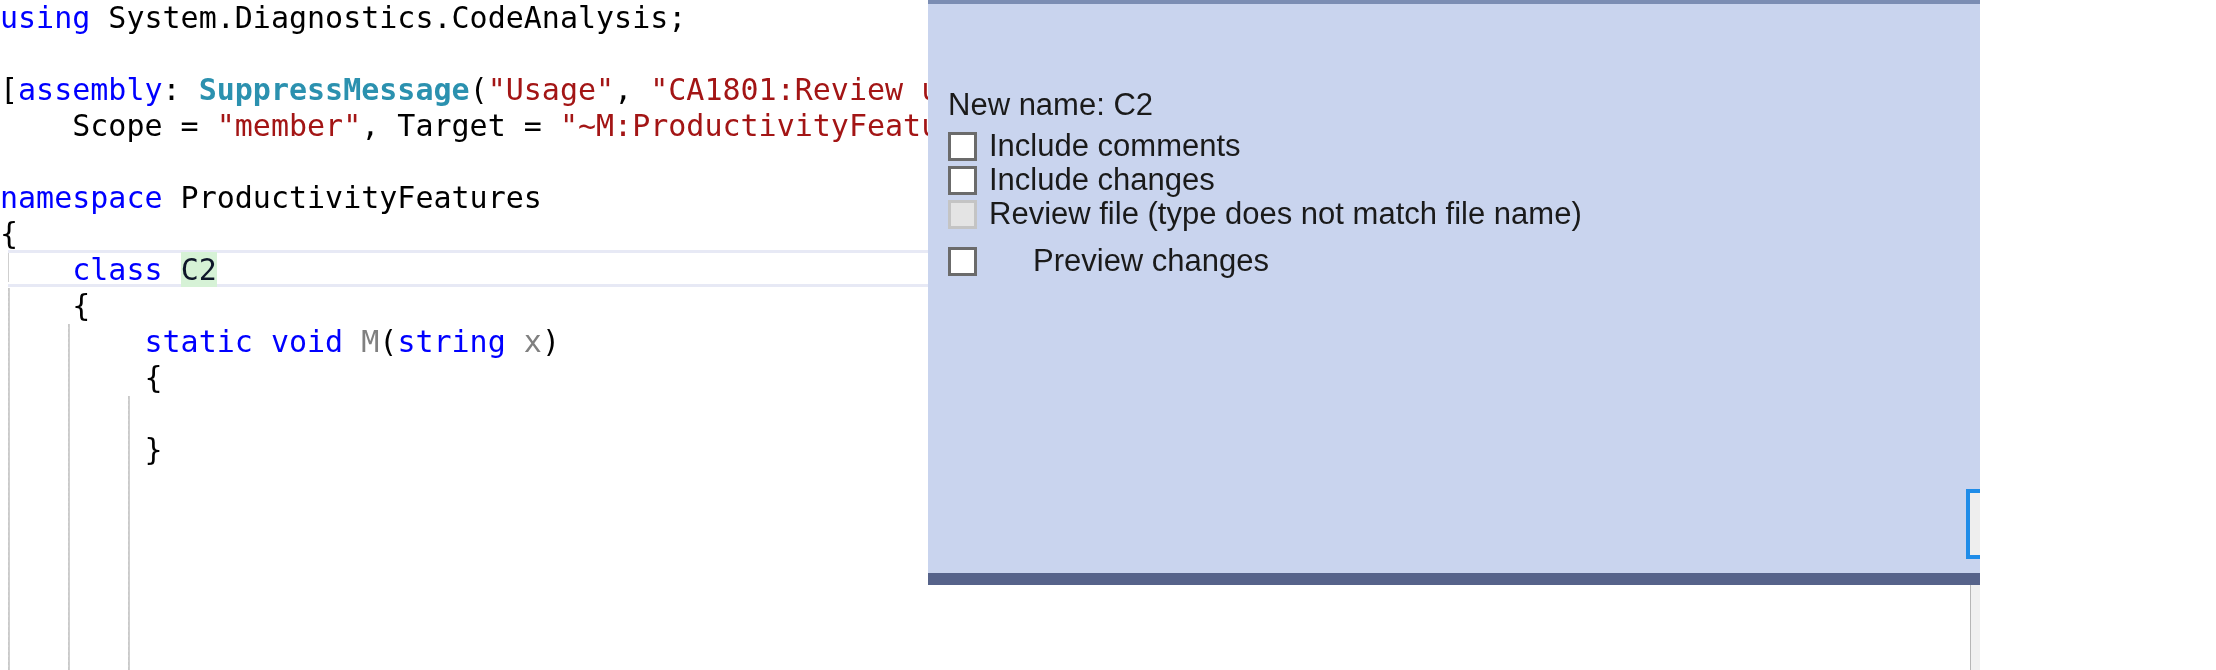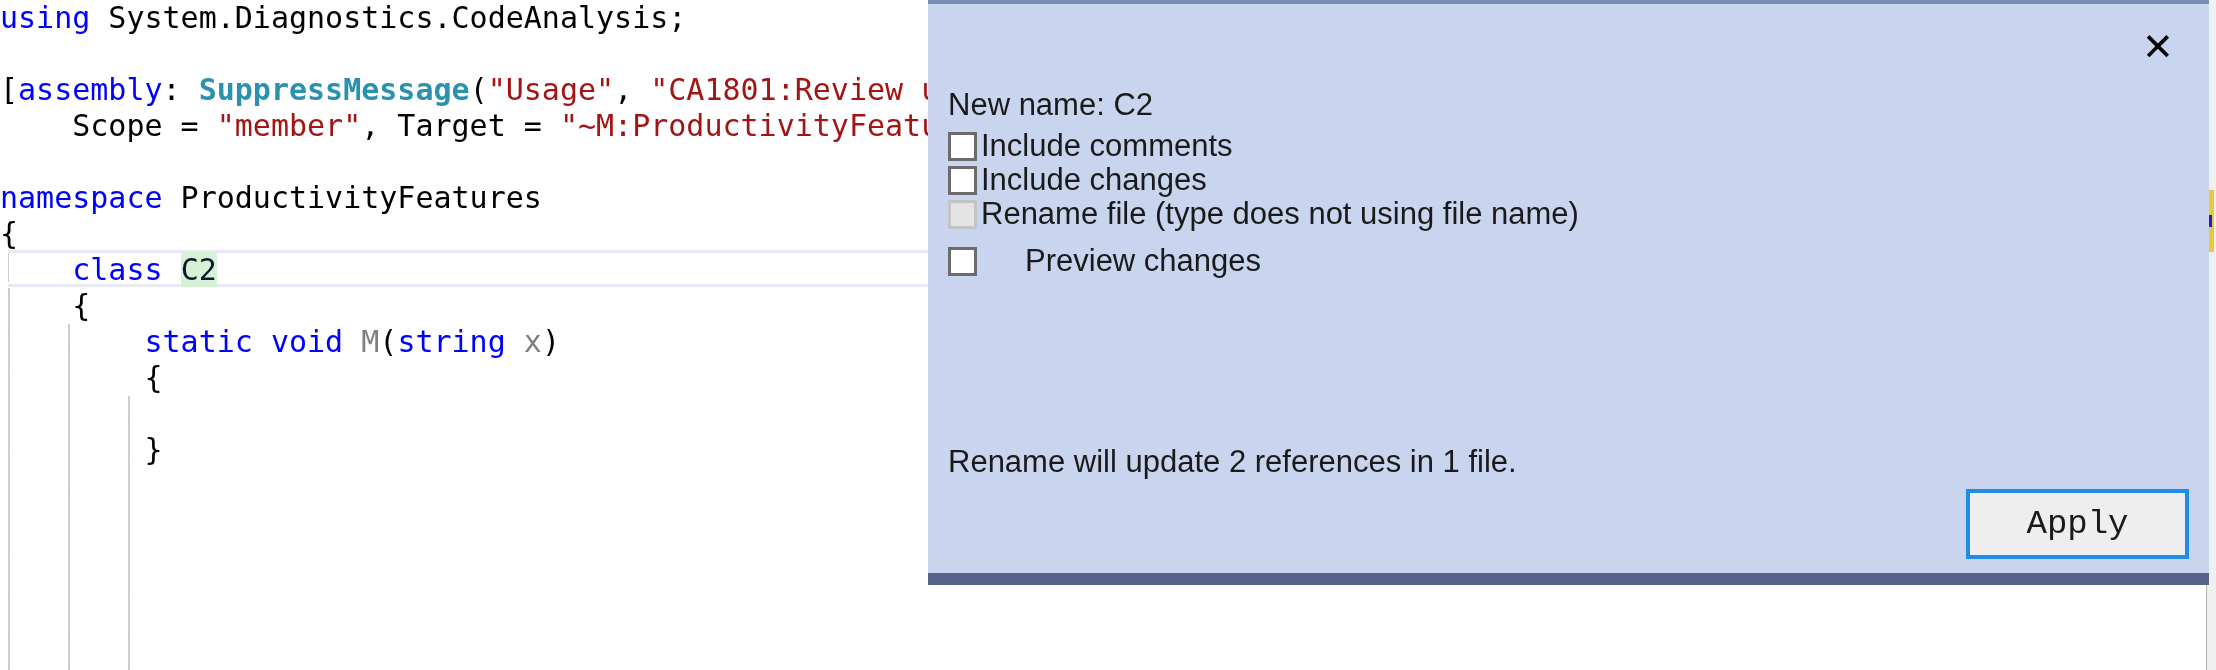--- a/index.html
+++ b/index.html
@@ -5,21 +5,21 @@
   html, body {
     margin: 0;
     padding: 0;
     background: #ffffff;
   }
   body {
     font-family: "Liberation Sans", sans-serif;
   }
   #root {
     position: relative;
-    width: 2216px;
+    width: 1980px;
     height: 670px;
     overflow: hidden;
     background: #ffffff;
   }
 
   
   #editor {
     position: absolute;
     left: 0; top: 0;
     width: 2216px; height: 670px;
@@ -157,21 +157,21 @@
     box-sizing: border-box;
     border: 3px solid #6b6b6b;
     background: #ffffff;
     flex: 0 0 auto;
   }
   .cb-box.disabled {
     border: 3px solid #c4c4c4;
     background: #e4e4e4;
   }
   .cb-label {
-    margin-left: 4px;
+    margin-left: 12px;
     font-size: 31px;
     color: #1a1a1a;
     font-family: "Liberation Sans", sans-serif;
     white-space: nowrap;
   }
   .cb-label.disabled { color: #1a1a1a; }
 
   #summary-line {
     position: absolute;
     left: 20px;
@@ -234,29 +234,28 @@
         <div class="cb-row" style="top: 125px;">
           <div class="cb-box"></div>
           <span class="cb-label">Include comments</span>
         </div>
         <div class="cb-row" style="top: 159px;">
           <div class="cb-box"></div>
           <span class="cb-label">Include changes</span>
         </div>
         <div class="cb-row" style="top: 193px;">
           <div class="cb-box disabled"></div>
-          <span class="cb-label disabled">Rename file (type does not using file name)</span>
+          <span class="cb-label disabled">Review file (type does not match file name)</span>
         </div>
         <div class="cb-row" style="top: 240px; gap: 44px;">
           <div class="cb-box"></div>
           <span class="cb-label">Preview changes</span>
         </div>
       </div>
 
-    <div id="summary-line">Rename will update 2 references in 1 file.</div>
 
     <div id="apply-button">
       <span>Apply</span>
     </div>
   </div>
 
   <div id="dialog-footer-bar"></div>
 
 </div>
 

